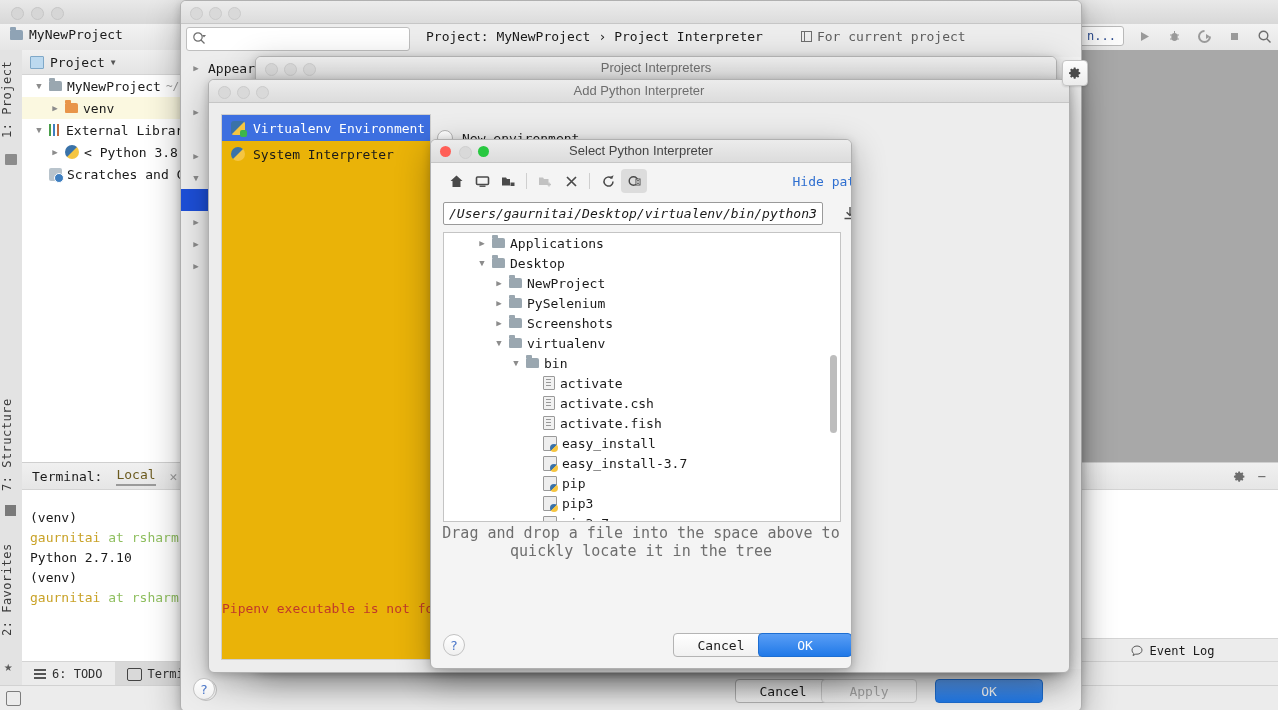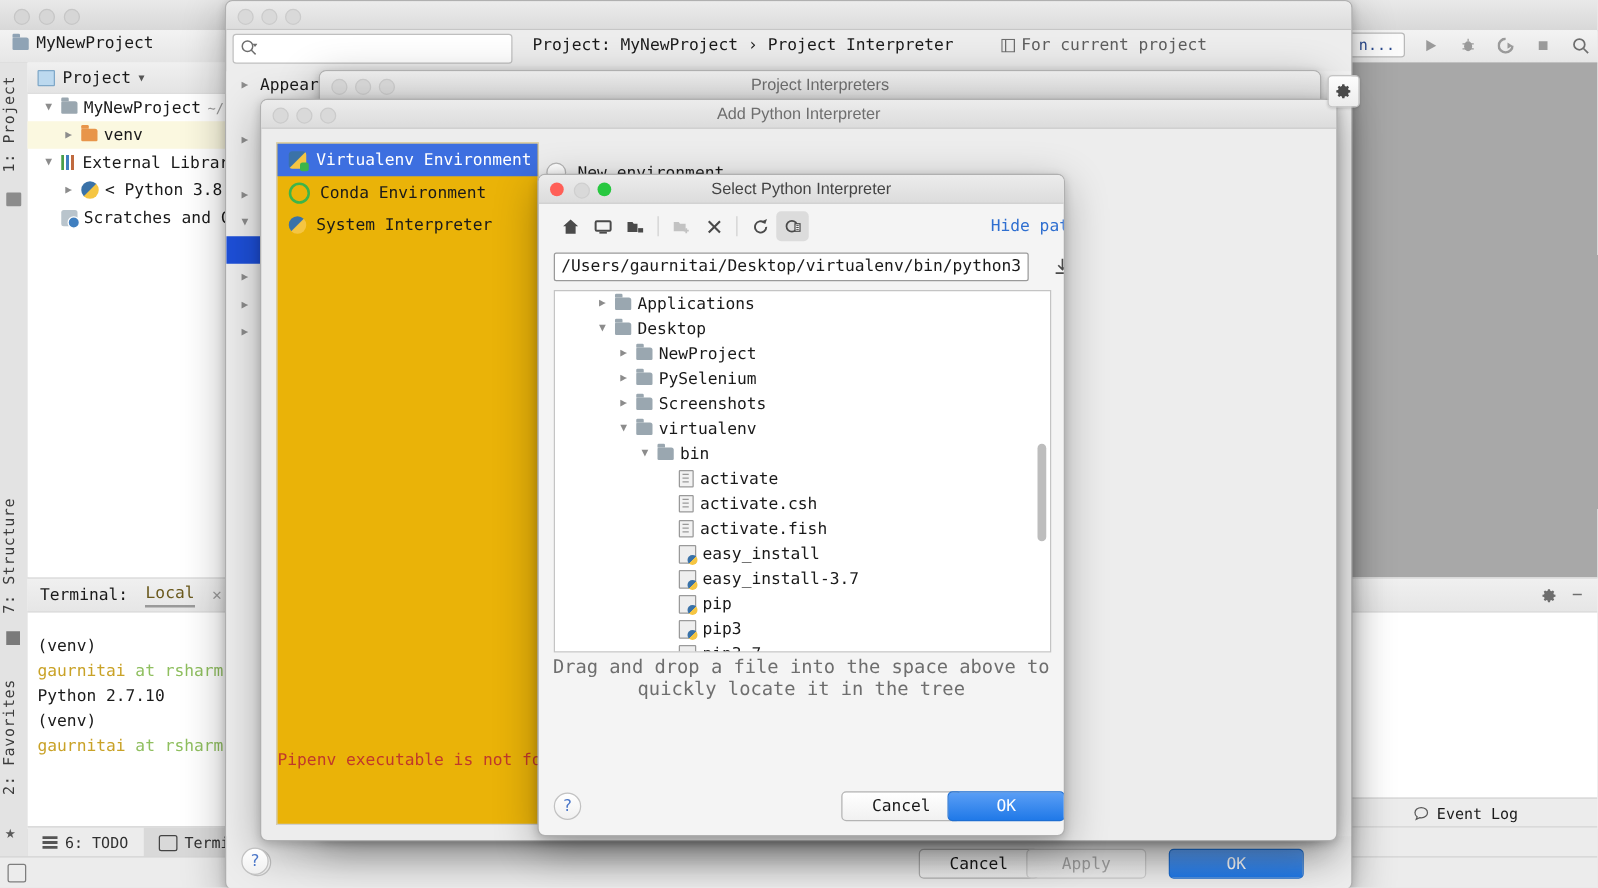--- a/index.html
+++ b/index.html
@@ -111,21 +111,21 @@
   #pipenv-err{position:absolute;left:13px;bottom:56px;font-size:13px;color:#c0392b;white-space:nowrap;}
 
   
   #selint{left:430px;top:139px;width:420px;height:528px;background:#f4f4f4;}
   #selint-toolbar{position:absolute;left:0;top:22px;width:420px;height:38px;display:flex;align-items:center;gap:0;padding:0 12px;}
   .fbicon{width:26px;height:24px;display:flex;align-items:center;justify-content:center;color:#4a4a4a;}
   .fbicon.dis{color:#bdbdbd;}
   .fbicon.on{background:#dcdcdc;border-radius:4px;}
   .fbsep{width:1px;height:16px;background:#cfcfcf;margin:0 5px;}
   #hide-path{margin-left:auto;color:#2f6fd0;font-size:13px;}
-  #path-row{position:absolute;left:12px;top:62px;width:396px;height:22px;display:flex;align-items:center;gap:20px;}
+  #path-row{position:absolute;left:12px;top:62px;width:396px;height:22px;display:flex;align-items:center;gap:20px;font-style:italic;}
   #path-field{flex:1;height:21px;background:#fff;border:1px solid #9a9a9a;border-radius:2px;display:flex;align-items:center;padding:0 5px;font-size:13px;}
   #tree-box{position:absolute;left:12px;top:92px;width:396px;height:288px;background:#fff;border:1px solid #c4c4c4;overflow:hidden;}
   .frow{height:20px;display:flex;align-items:center;gap:5px;font-size:13px;white-space:nowrap;}
   #tree-scroll{position:absolute;right:3px;top:122px;width:7px;height:78px;background:#bdbdbd;border-radius:4px;}
   #drag-hint{position:absolute;left:0;width:420px;top:384px;text-align:center;font-size:15px;color:#6e6e6e;}
   #selint-foot{position:absolute;left:0;bottom:0;width:420px;height:46px;}
 
   
   .ico{display:inline-block;flex:none;}
   .folder{width:13px;height:10px;background:#9aa7b0;border-radius:1px 2px 1px 1px;position:relative;}
@@ -475,24 +475,20 @@
     <div class="dot inactive g3"></div>
     <div class="title">Add Python Interpreter</div>
   </div>
 
   <div id="addint-list">
       <div class="env-item sel">
         <span class="ico venvico"></span>
         <span>Virtualenv Environment</span>
       </div>
       <div class="env-item">
-        <span class="ico conda"></span>
-        <span>Conda Environment</span>
-      </div>
-      <div class="env-item">
         <span class="ico pysnake"></span>
         <span>System Interpreter</span>
       </div>
     </div>
 
   <div id="addint-right">
     <div style="display:flex;align-items:center;gap:9px;position:absolute;left:0;top:16px;">
       <span class="radio"></span>
       <span>New environment</span>
     </div>

